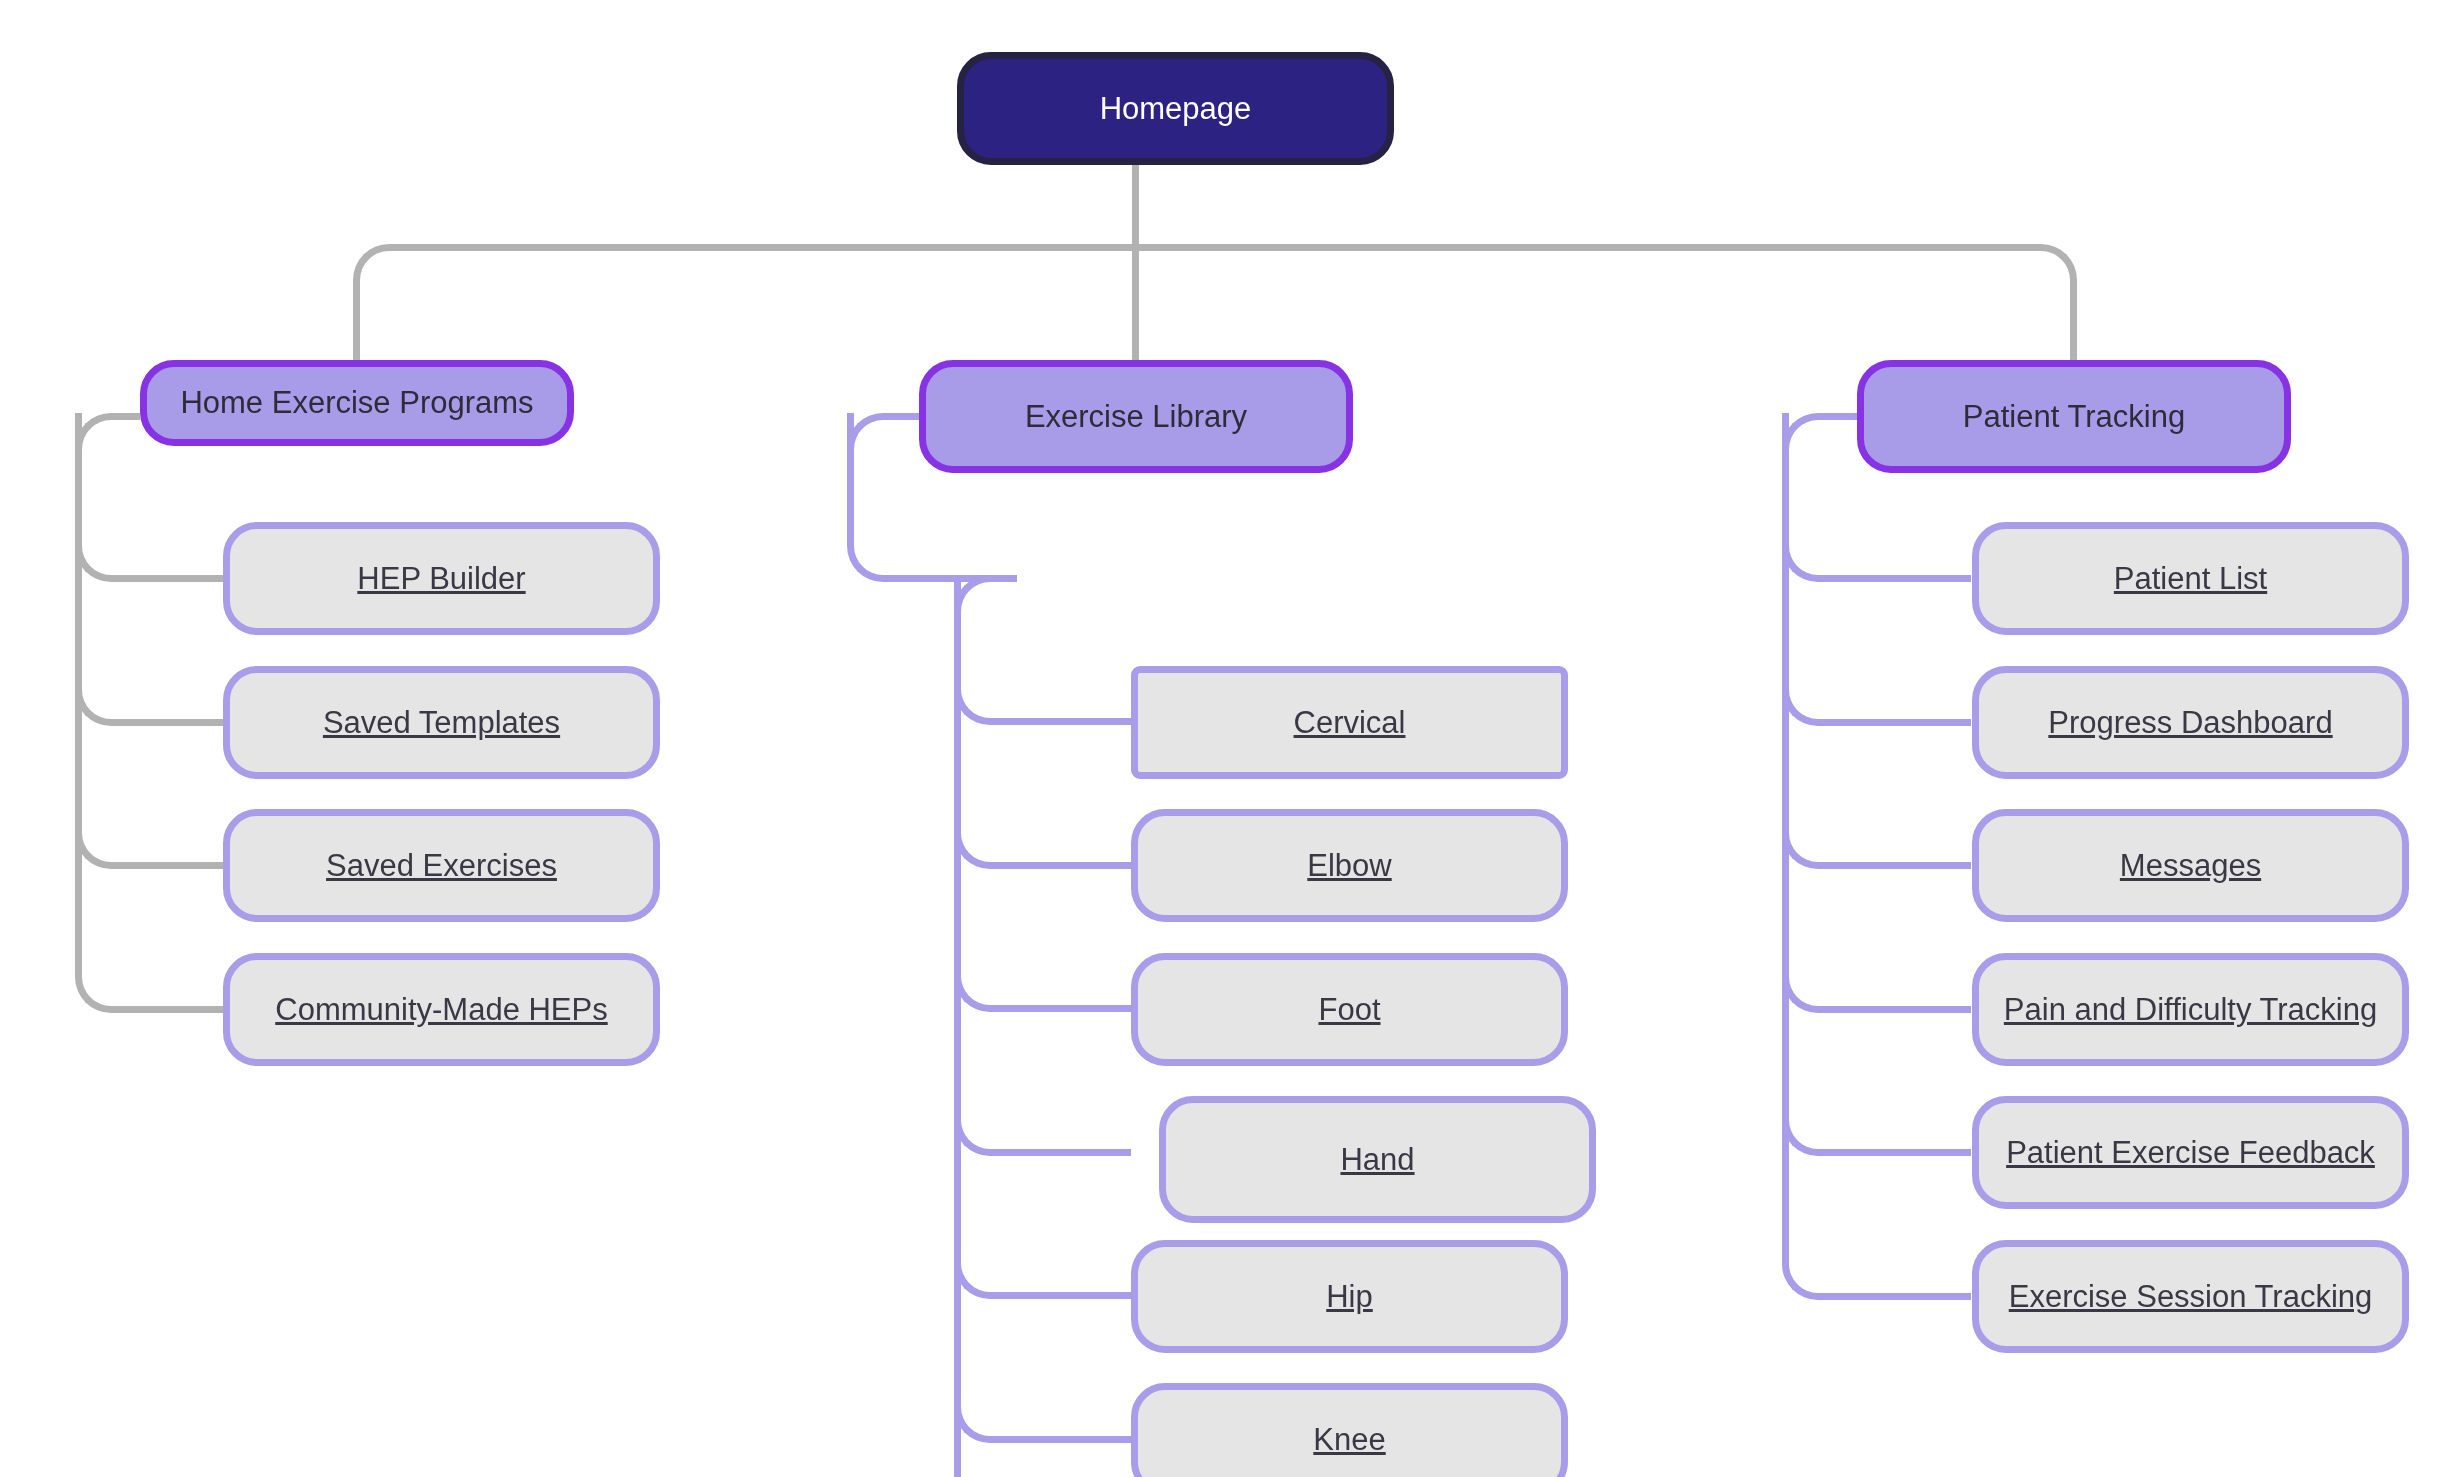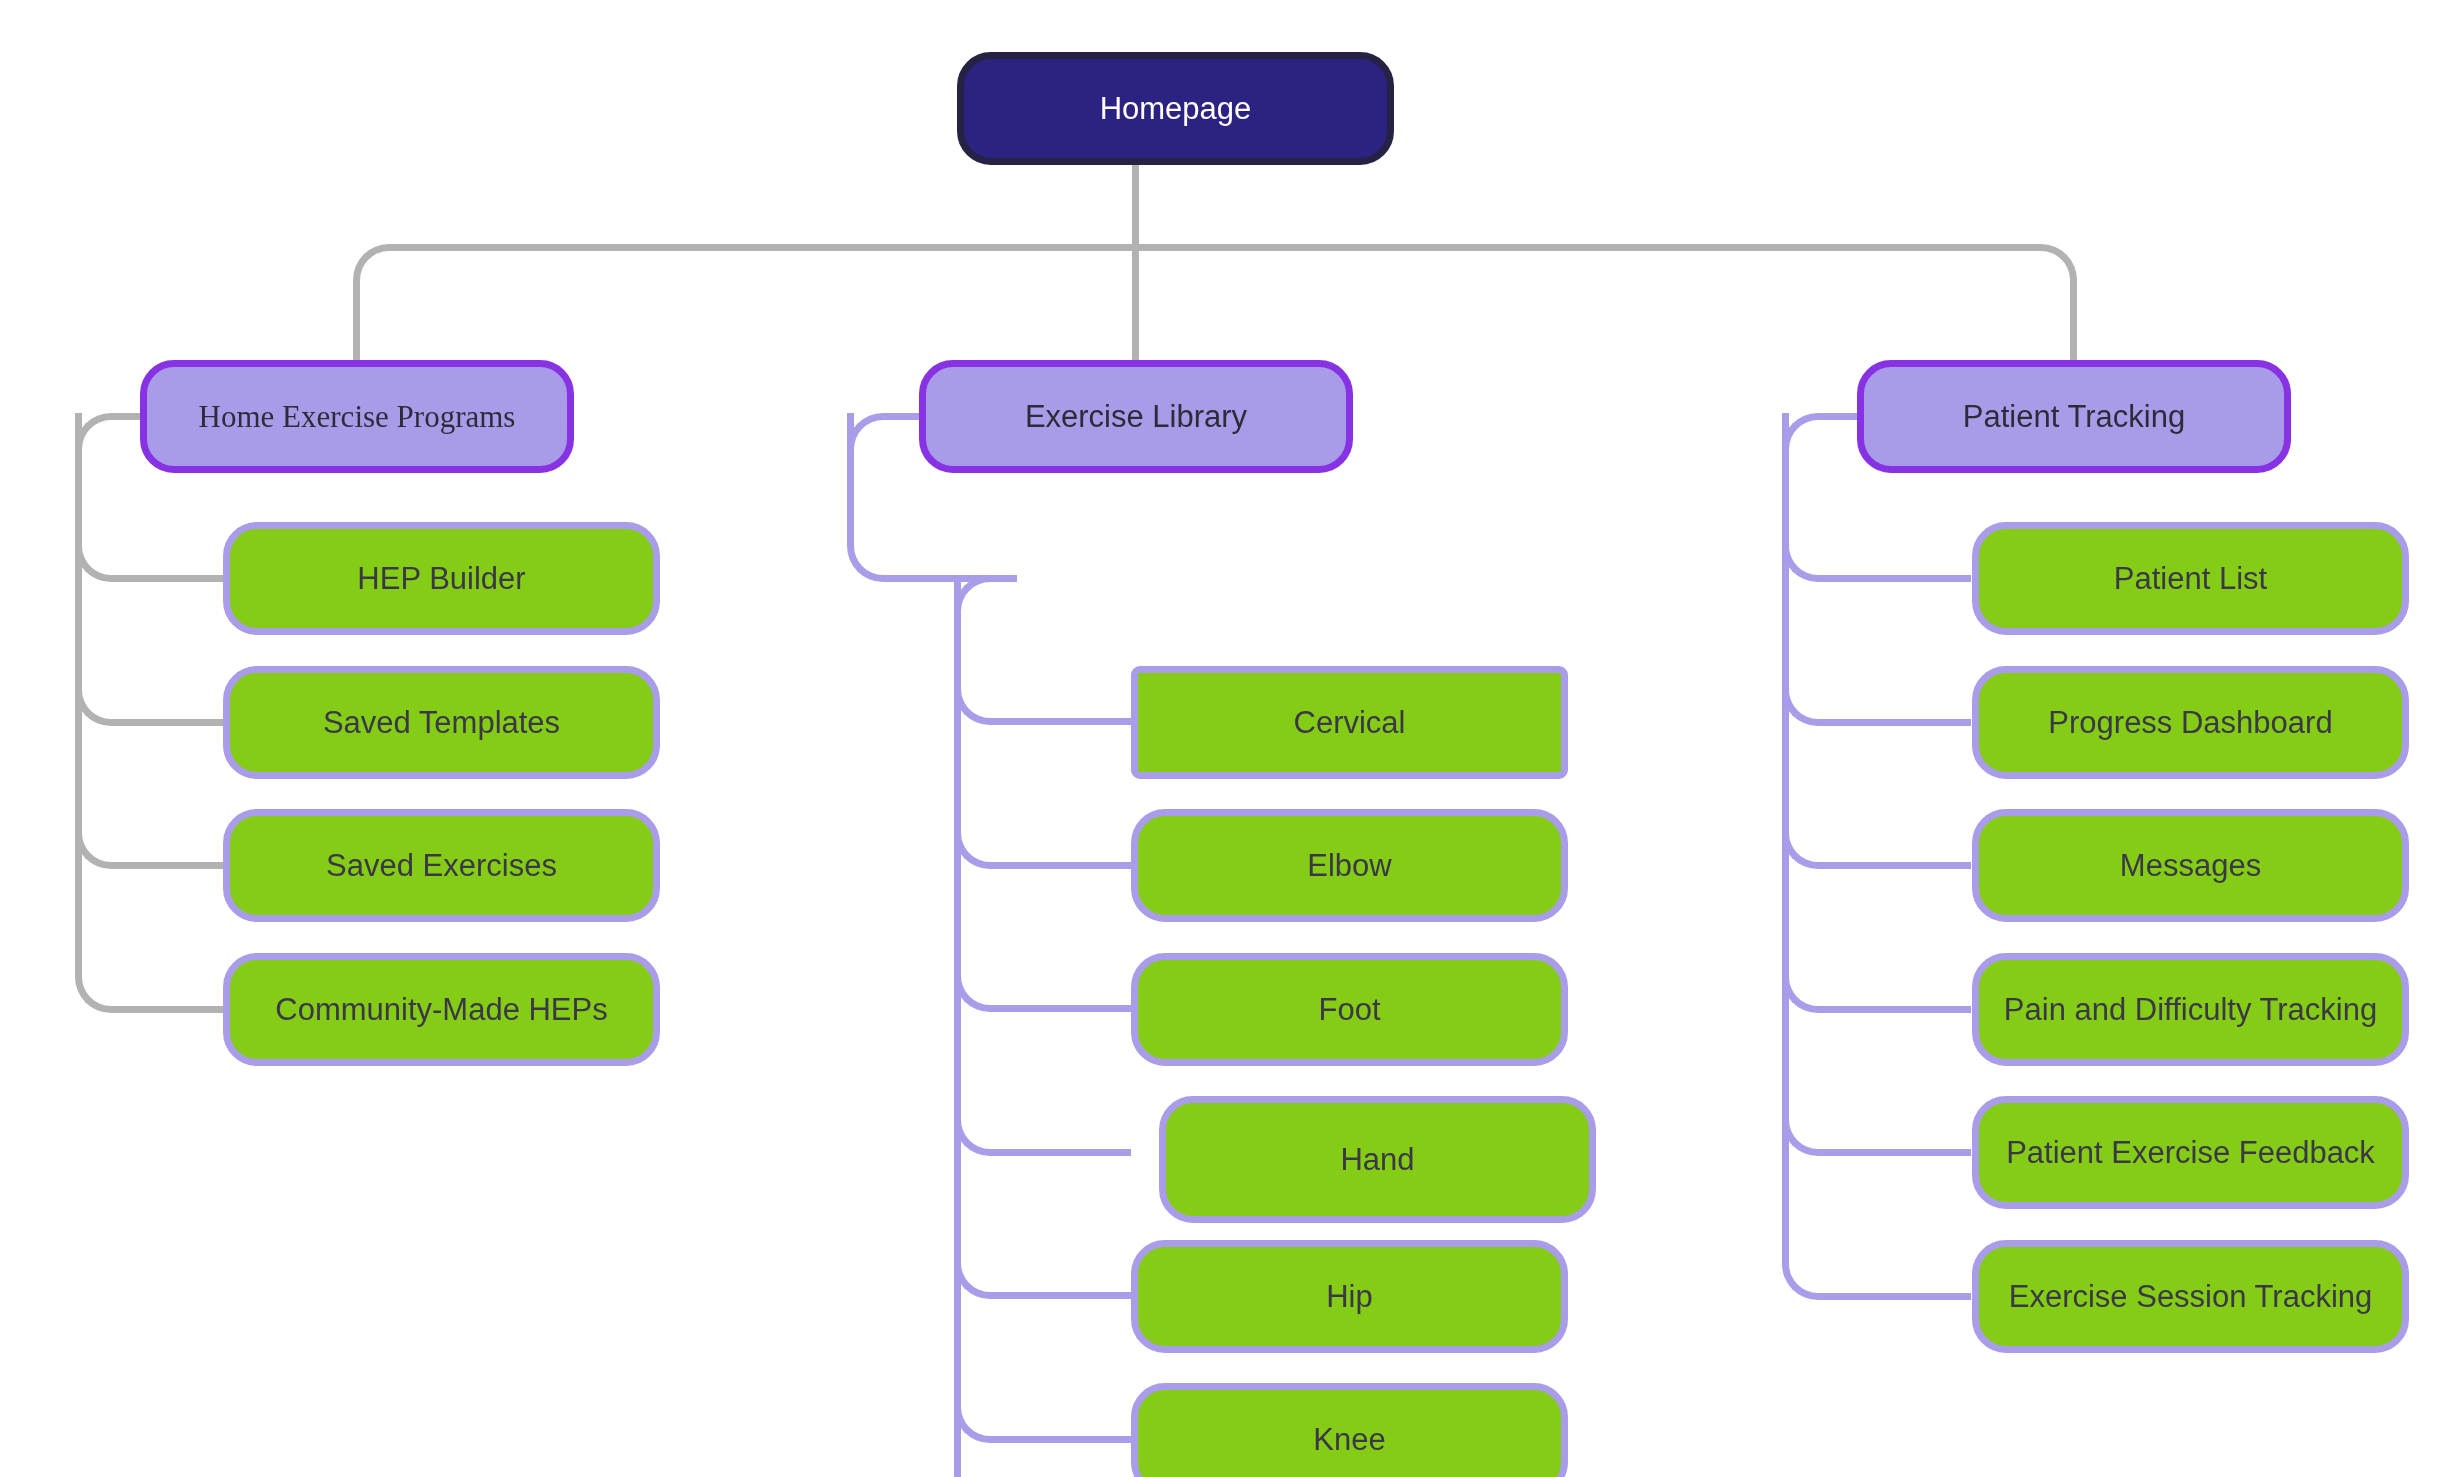--- a/index.html
+++ b/index.html
@@ -34,21 +34,21 @@
     text-align:center;
     white-space:nowrap;
   }
   .node.root{
     background:#2b2282;border:7.8px solid #252243;color:#ffffff;
   }
   .node.section{
     background:#a89be8;border:7.8px solid #8733e3;color:#2f2b3a;
   }
   .node.child{
-    background:#84cc16;border:7px solid #a99ce9;color:#3b3845;
+    background:#e5e5e5;border:7px solid #a99ce9;color:#3b3845;text-decoration:underline;
   }
 </style>
 </head>
 <body>
 
 <div class="canvas">
 
   <div class="vline gray" style="left:1132px;top:165px;height:195px;"></div>
   <div class="elbow tl gray" style="left:353px;top:244px;width:782px;height:116px;"></div>
   <div class="elbow tr gray" style="left:1135px;top:244px;width:942px;height:116px;"></div>
@@ -75,21 +75,21 @@
   <div class="elbow bl purple" style="left:1782px;top:413px;width:189px;height:313px;"></div>
   <div class="elbow bl purple" style="left:1782px;top:413px;width:189px;height:456px;"></div>
   <div class="elbow bl purple" style="left:1782px;top:413px;width:189px;height:600px;"></div>
   <div class="elbow bl purple" style="left:1782px;top:413px;width:189px;height:743px;"></div>
   <div class="elbow bl purple" style="left:1782px;top:413px;width:189px;height:887px;"></div>
 
   <div class="node root" style="left:917px;top:52px;width:437px;height:113px;margin-left:40px;">
     <span>Homepage</span>
   </div>
 
-  <div class="node section" style="left:140px;top:360px;width:434px;height:113px;font-family:Liberation Serif, serif;">
+  <div class="node section" style="left:140px;top:360px;width:434px;height:86px;">
     <span>Home Exercise Programs</span>
   </div>
   <div class="node section" style="left:919px;top:360px;width:434px;height:113px;">
     <span>Exercise Library</span>
   </div>
   <div class="node section" style="left:1857px;top:360px;width:434px;height:113px;">
     <span>Patient Tracking</span>
   </div>
 
   <div class="node child" style="left:223px;top:522px;width:437px;height:113px;">

